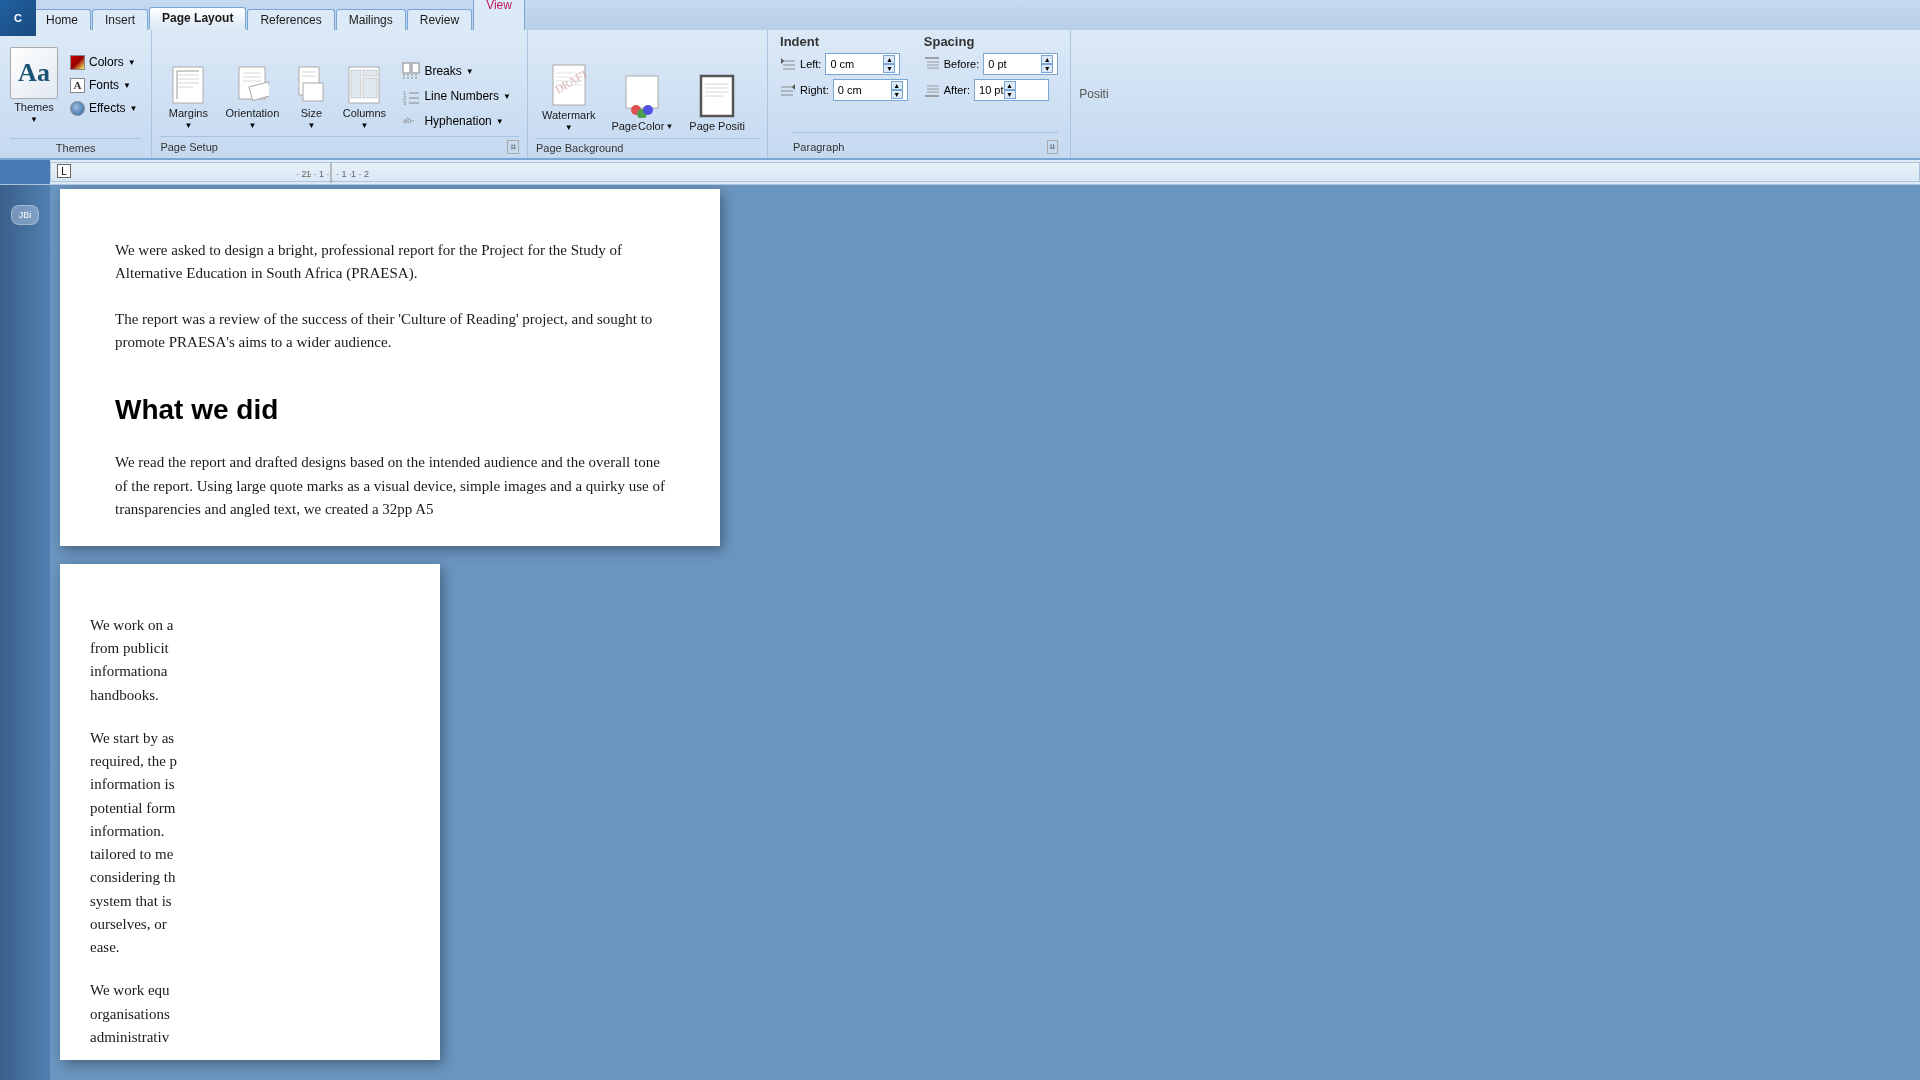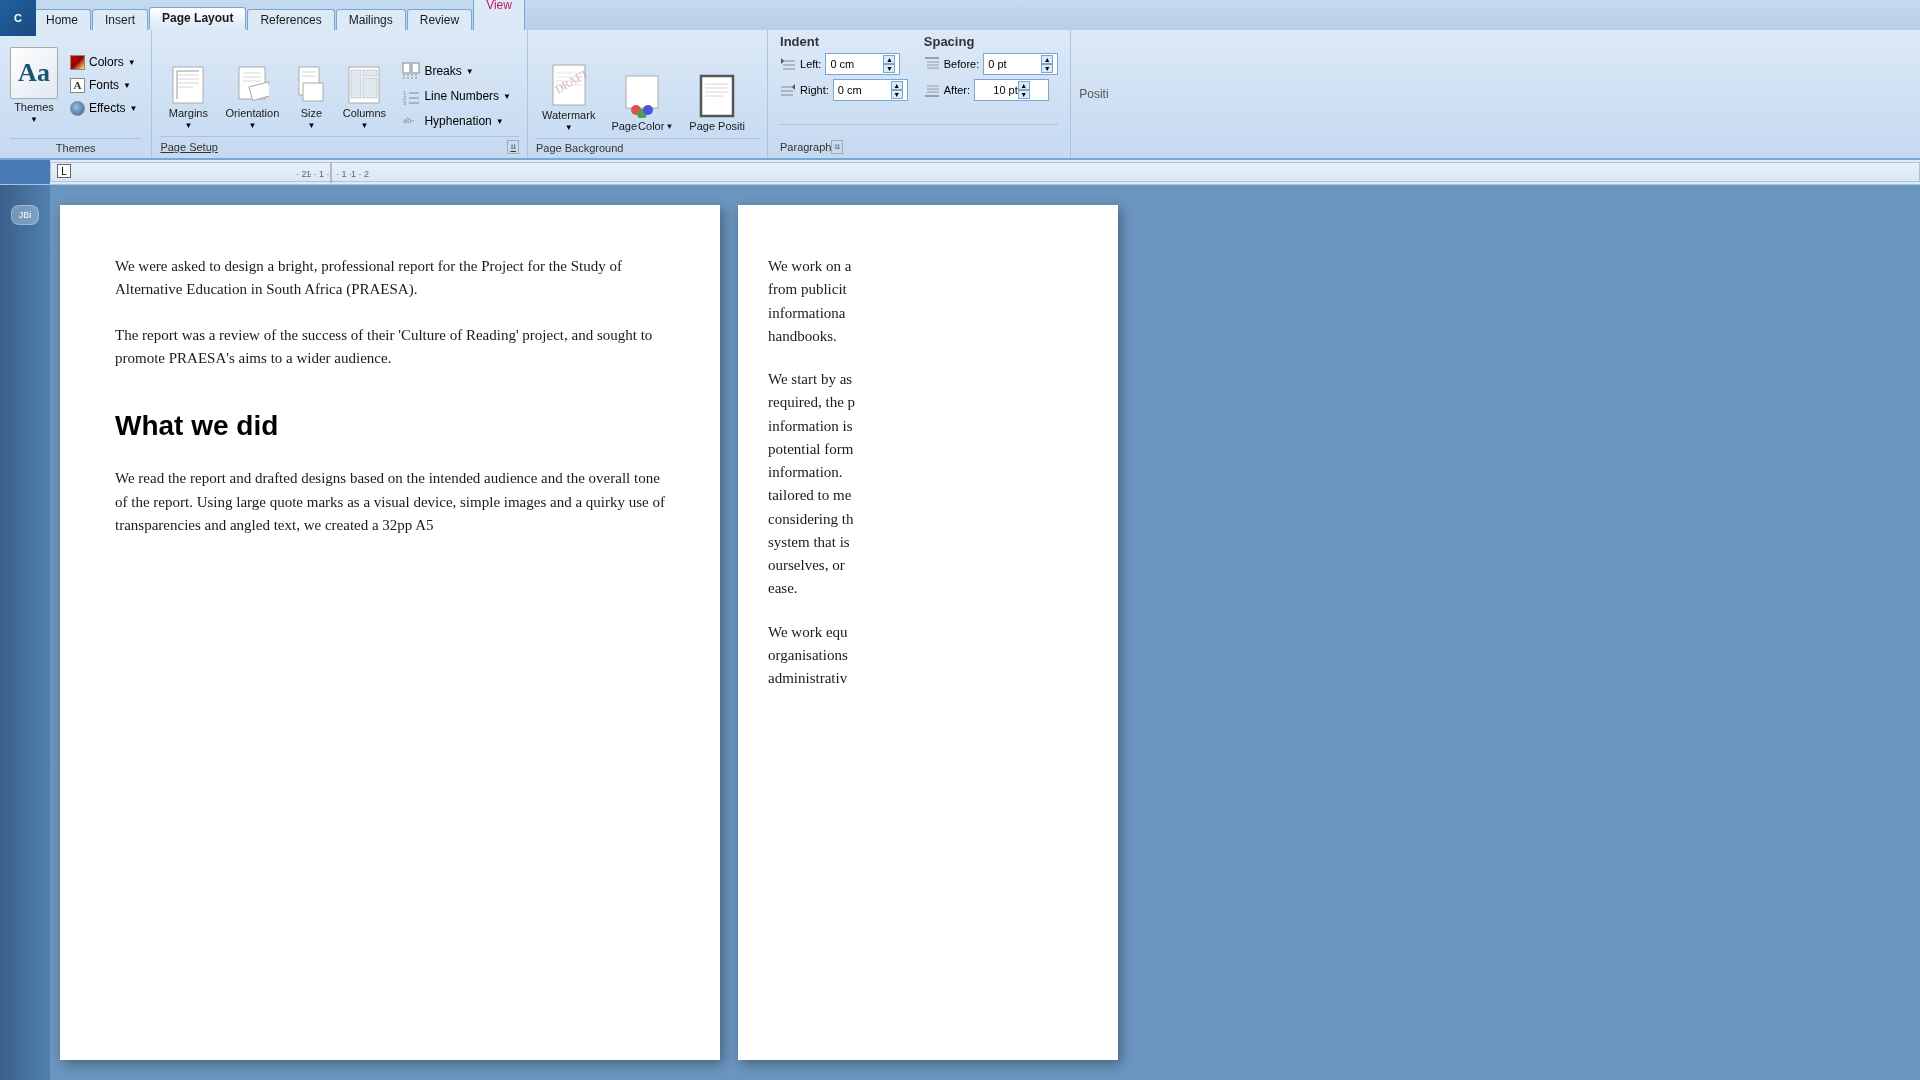--- a/index.html
+++ b/index.html
@@ -139,21 +139,21 @@
         </div>
         <div style="display:flex;align-items:center;gap:4px;font-size:12px;cursor:pointer;padding:2px 4px;border-radius:2px;">
           <svg width="18" height="18" viewBox="0 0 18 18">
             <text x="1" y="11" font-size="9" fill="#888" font-family="serif">ab-</text>
           </svg>
           <span>Hyphenation</span>
           <span style="font-size:8px;">▼</span>
         </div>
       </div>
     </div>
-    <div style="font-size:11px;color:#333;border-top:1px solid #aac4e0;padding-top:3px;margin-top:2px;display:flex;align-items:center;justify-content:space-between;text-decoration:underline;">
+    <div style="font-size:11px;color:#333;border-top:1px solid #aac4e0;padding-top:3px;margin-top:2px;display:flex;align-items:center;justify-content:space-between;">
       <span>Page Setup</span>
       <span style="cursor:pointer;font-size:10px;border:1px solid #aaa;padding:0 2px;">⌗</span>
     </div>
   </div>
 
   <div style="display:flex;flex-direction:column;border-right:1px solid #aac4e0;padding:4px 8px;min-width:240px;">
     <div style="display:flex;flex-direction:row;align-items:flex-end;gap:4px;flex:1;">
 
       <div style="display:flex;flex-direction:column;align-items:center;gap:2px;cursor:pointer;padding:4px 6px;min-width:62px;">
         <svg width="36" height="44" viewBox="0 0 36 44">
@@ -254,31 +254,31 @@
           </div>
         </div>
         <div style="display:flex;align-items:center;gap:4px;font-size:11px;">
           <svg width="16" height="14" viewBox="0 0 16 14">
             <line x1="3" y1="3" x2="15" y2="3" stroke="#888" stroke-width="0.8"></line>
             <line x1="3" y1="6" x2="15" y2="6" stroke="#888" stroke-width="0.8"></line>
             <line x1="3" y1="9" x2="15" y2="9" stroke="#888" stroke-width="0.8"></line>
             <line x1="1" y1="13" x2="15" y2="13" stroke="#888" stroke-width="1.5"></line>
           </svg>
           <span>After:</span>
-          <div style="width:75px;height:22px;border:1px solid #7aa6d4;background:white;padding:1px 4px;font-size:11px;display:flex;align-items:center;justify-content:center;">
+          <div style="width:75px;height:22px;border:1px solid #7aa6d4;background:white;padding:1px 4px;font-size:11px;display:flex;align-items:center;justify-content:flex-start;">
             <span>10 pt</span>
             <div style="display:flex;flex-direction:column;">
               <div style="width:12px;height:9px;background:#dce9f7;border:1px solid #7aa6d4;display:flex;align-items:center;justify-content:center;font-size:7px;cursor:pointer;">▲</div>
               <div style="width:12px;height:9px;background:#dce9f7;border:1px solid #7aa6d4;display:flex;align-items:center;justify-content:center;font-size:7px;cursor:pointer;">▼</div>
             </div>
           </div>
         </div>
       </div>
     </div>
-    <div style="font-size:11px;color:#333;border-top:1px solid #aac4e0;padding-top:15px;margin-top:2px;display:flex;align-items:center;justify-content:flex-start;">
+    <div style="font-size:11px;color:#333;border-top:1px solid #aac4e0;padding-top:7px;margin-top:2px;display:flex;align-items:center;justify-content:space-between;margin-left:13px;">
       <span>Paragraph</span>
       <span style="cursor:pointer;font-size:10px;border:1px solid #aaa;padding:0 2px;">⌗</span>
     </div>
   </div>
 
   <div style="display:flex;flex-direction:column;padding:4px 8px;">
     <div style="flex:1;display:flex;align-items:center;justify-content:center;">
       <span style="font-size:12px;color:#555;">Positi</span>
     </div>
   </div>
@@ -299,21 +299,21 @@
     </svg>
   </div>
 </div>
 
 <div style="position:absolute;top:185px;left:0;right:0;bottom:0;background:#6b96c0;display:flex;">
 
   <div style="width:50px;background:linear-gradient(to right,#3a5f8a,#5080b0);display:flex;flex-direction:column;align-items:center;padding-top:20px;gap:8px;">
     <div style="width:28px;height:20px;background:rgba(200,220,240,0.4);border:1px solid rgba(255,255,255,0.3);border-radius:8px;display:flex;align-items:center;justify-content:center;font-size:9px;color:white;">JBi</div>
   </div>
 
-  <div style="flex:1;display:flex;flex-direction:row;gap:18px;padding:20px 20px 20px 10px;overflow:hidden;">
+  <div style="flex:1;display:flex;flex-direction:column;gap:18px;padding:4px 20px 20px 10px;overflow:hidden;">
 
     <div style="background:white;width:660px;min-width:660px;box-shadow:3px 4px 12px rgba(0,0,0,0.35);padding:50px 55px;overflow:hidden;position:relative;">
       <div style="font-family:Georgia,'Times New Roman',serif;font-size:15px;line-height:1.55;color:#1a1a1a;">
         <p style="margin-bottom:22px;">We were asked to design a bright, professional report for the Project for the Study of Alternative Education in South Africa (PRAESA).</p>
         <p style="margin-bottom:34px;">The report was a review of the success of their 'Culture of Reading' project, and sought to promote PRAESA's aims to a wider audience.</p>
         <h2 style="font-size:28px;font-weight:900;font-family:Arial,sans-serif;margin-bottom:20px;color:#000;">What we did</h2>
         <p>We read the report and drafted designs based on the intended audience and the overall tone of the report. Using large quote marks as a visual device, simple images and a quirky use of transparencies and angled text, we created a 32pp A5</p>
       </div>
 
     </div>

